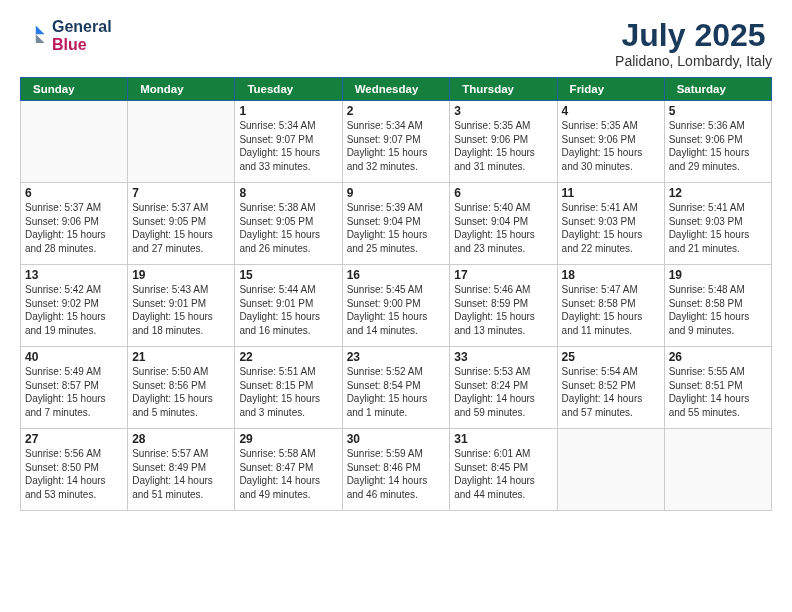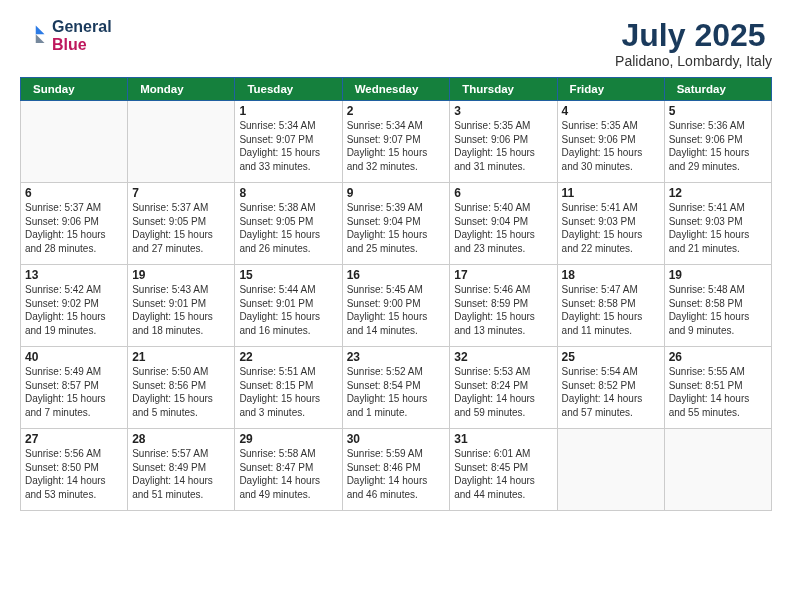--- a/index.html
+++ b/index.html
@@ -295,21 +295,21 @@
 and 3 minutes.</div>
           </td>
           <td>
             <span class="day-num">23</span>
             <div class="day-info">Sunrise: 5:52 AM
 Sunset: 8:54 PM
 Daylight: 15 hours
 and 1 minute.</div>
           </td>
           <td>
-            <span class="day-num">32</span>
+            <span class="day-num">33</span>
             <div class="day-info">Sunrise: 5:53 AM
 Sunset: 8:24 PM
 Daylight: 14 hours
 and 59 minutes.</div>
           </td>
           <td>
             <span class="day-num">25</span>
             <div class="day-info">Sunrise: 5:54 AM
 Sunset: 8:52 PM
 Daylight: 14 hours

